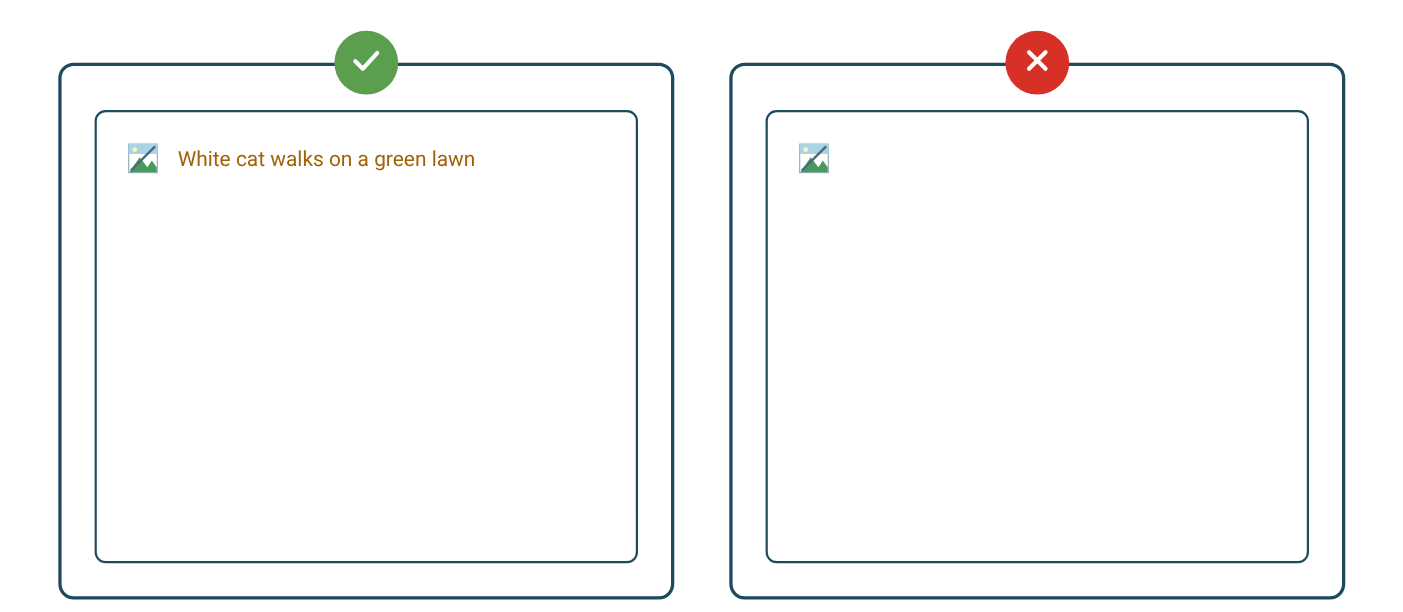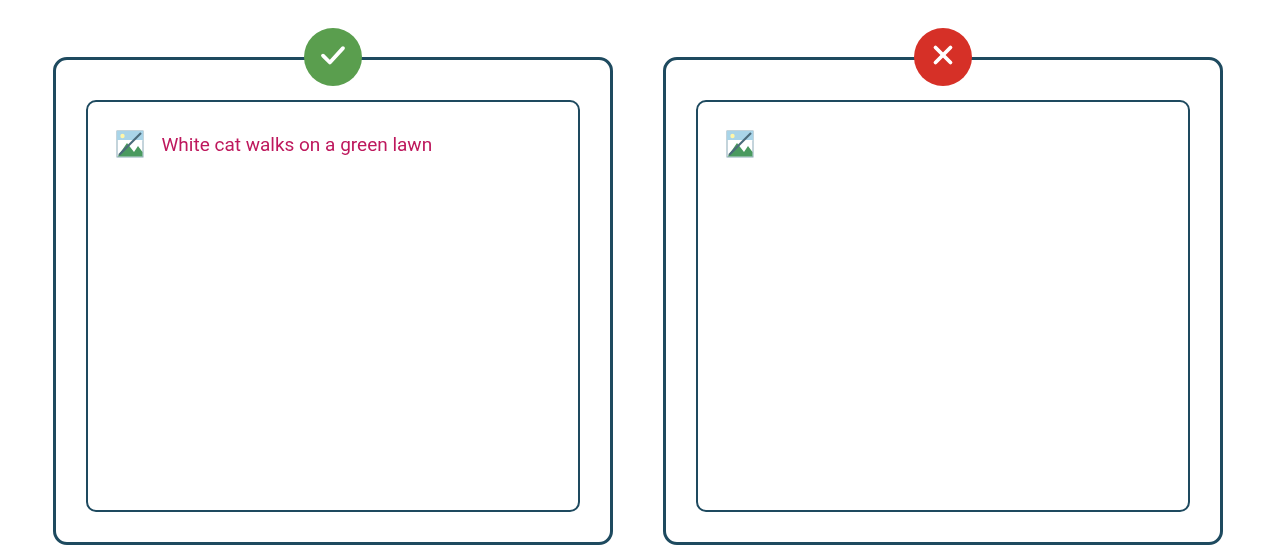--- a/index.html
+++ b/index.html
@@ -59,21 +59,21 @@
       border-radius: 10px;
       height: 100%;
       padding: 28px 28px;
     }
     .broken-image-row {
       display: flex;
       align-items: center;
       gap: 18px;
     }
     .alt-text {
-      color: #be185d;
+      color: #a16207;
       font-size: 19px;
       font-weight: 400;
     }
     .broken-img-icon {
       width: 28px;
       height: 28px;
       position: relative;
       flex-shrink: 0;
     }
   </style>

